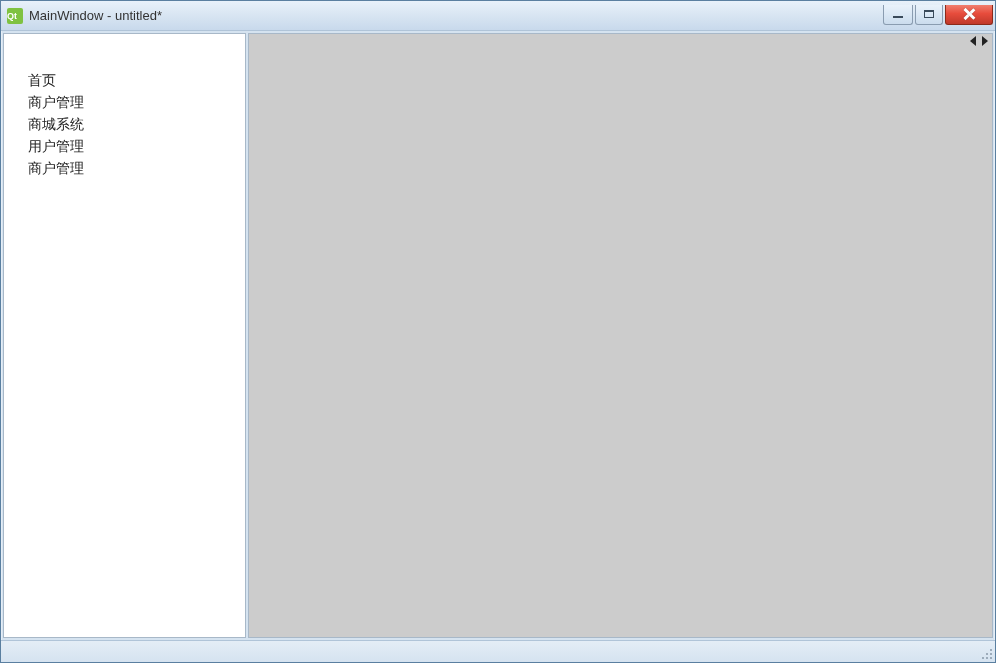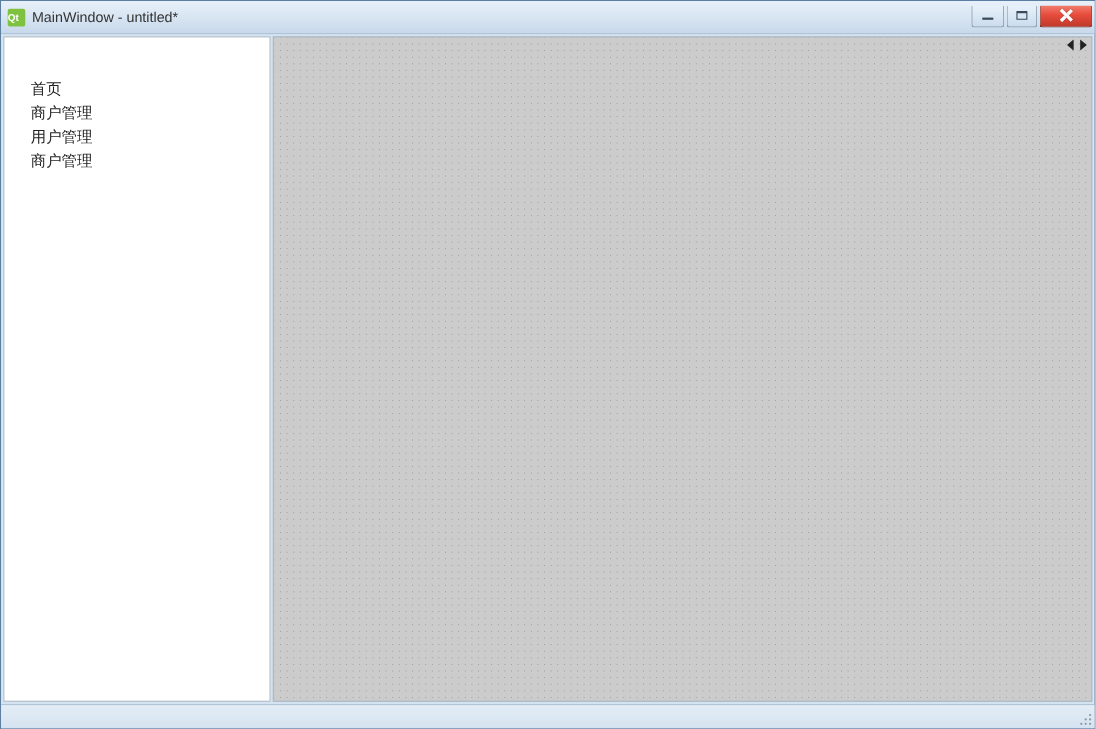--- a/index.html
+++ b/index.html
@@ -197,20 +197,21 @@
       <div class="win-btn close">
         <div class="close-icon"></div>
       </div>
     </div>
   </div>
 
   <div class="body-area">
     <div class="sidebar">
       <div class="sidebar-item">首页</div>
       <div class="sidebar-item">商户管理</div>
+      <div class="sidebar-item">商城系统</div>
       <div class="sidebar-item">用户管理</div>
       <div class="sidebar-item">商户管理</div>
     </div>
 
     <div class="main-area">
       <div class="tab-arrows">
         <div class="arrow left"></div>
         <div class="arrow right"></div>
       </div>
     </div>

